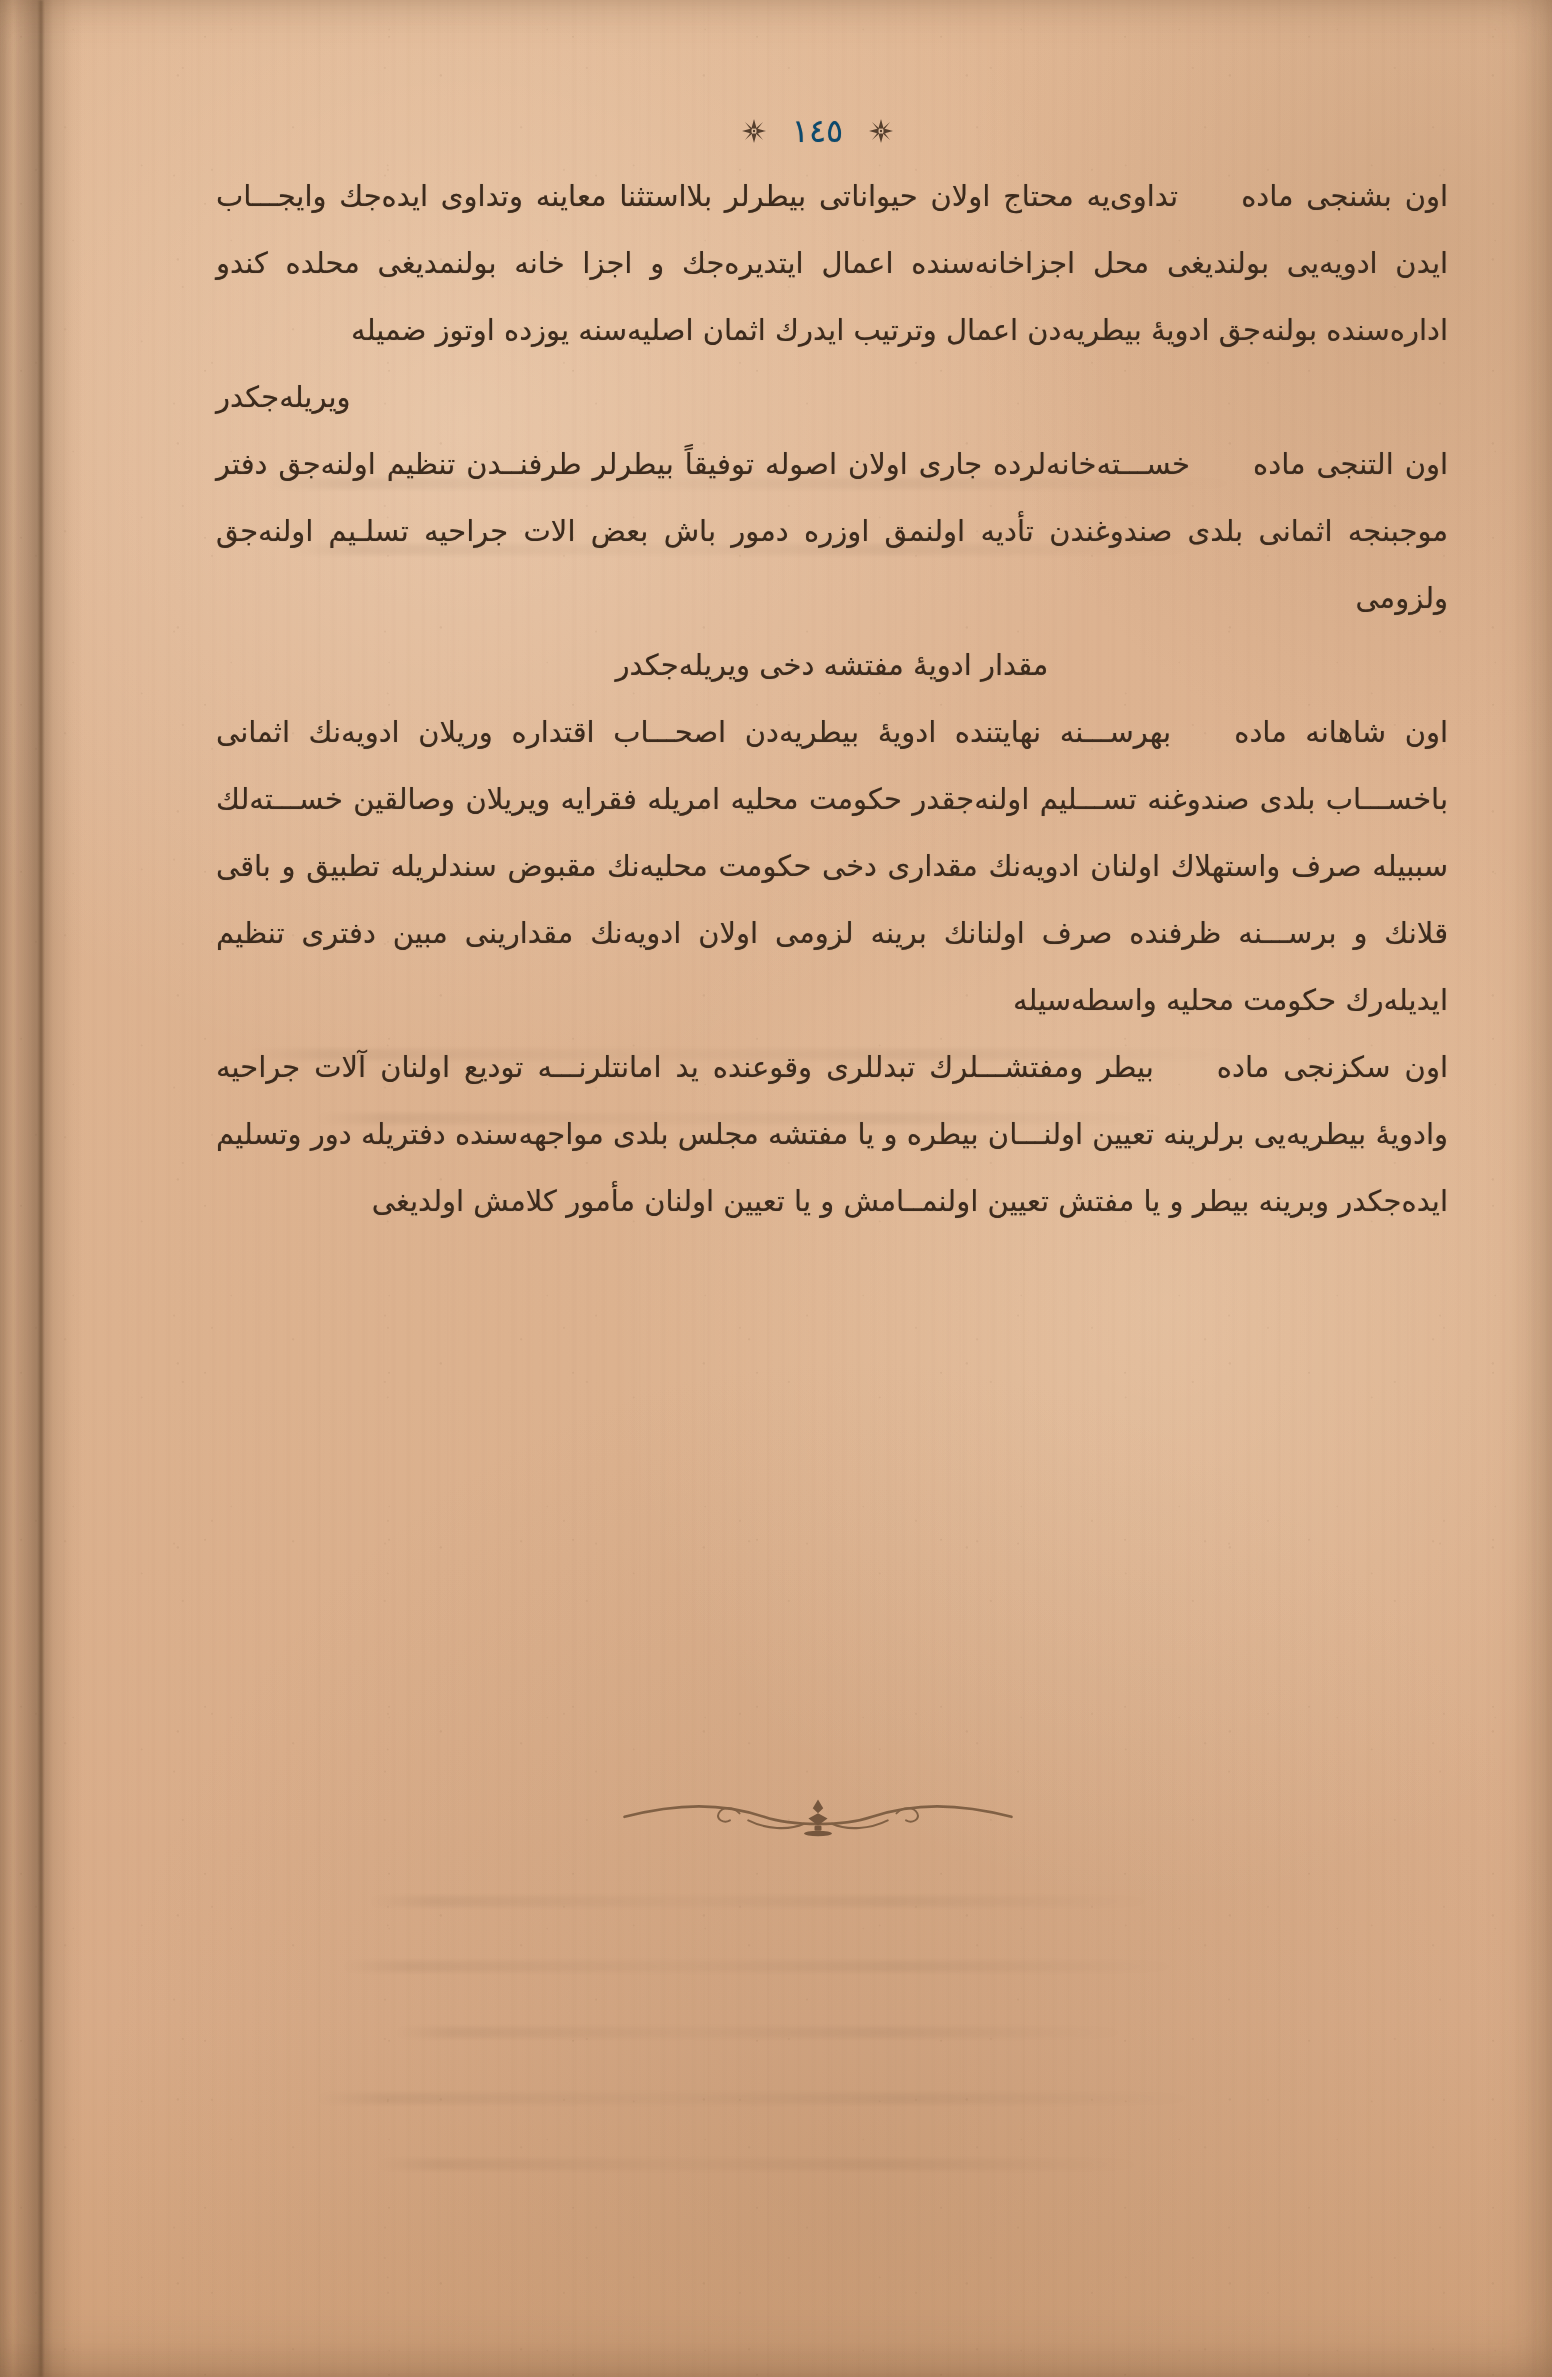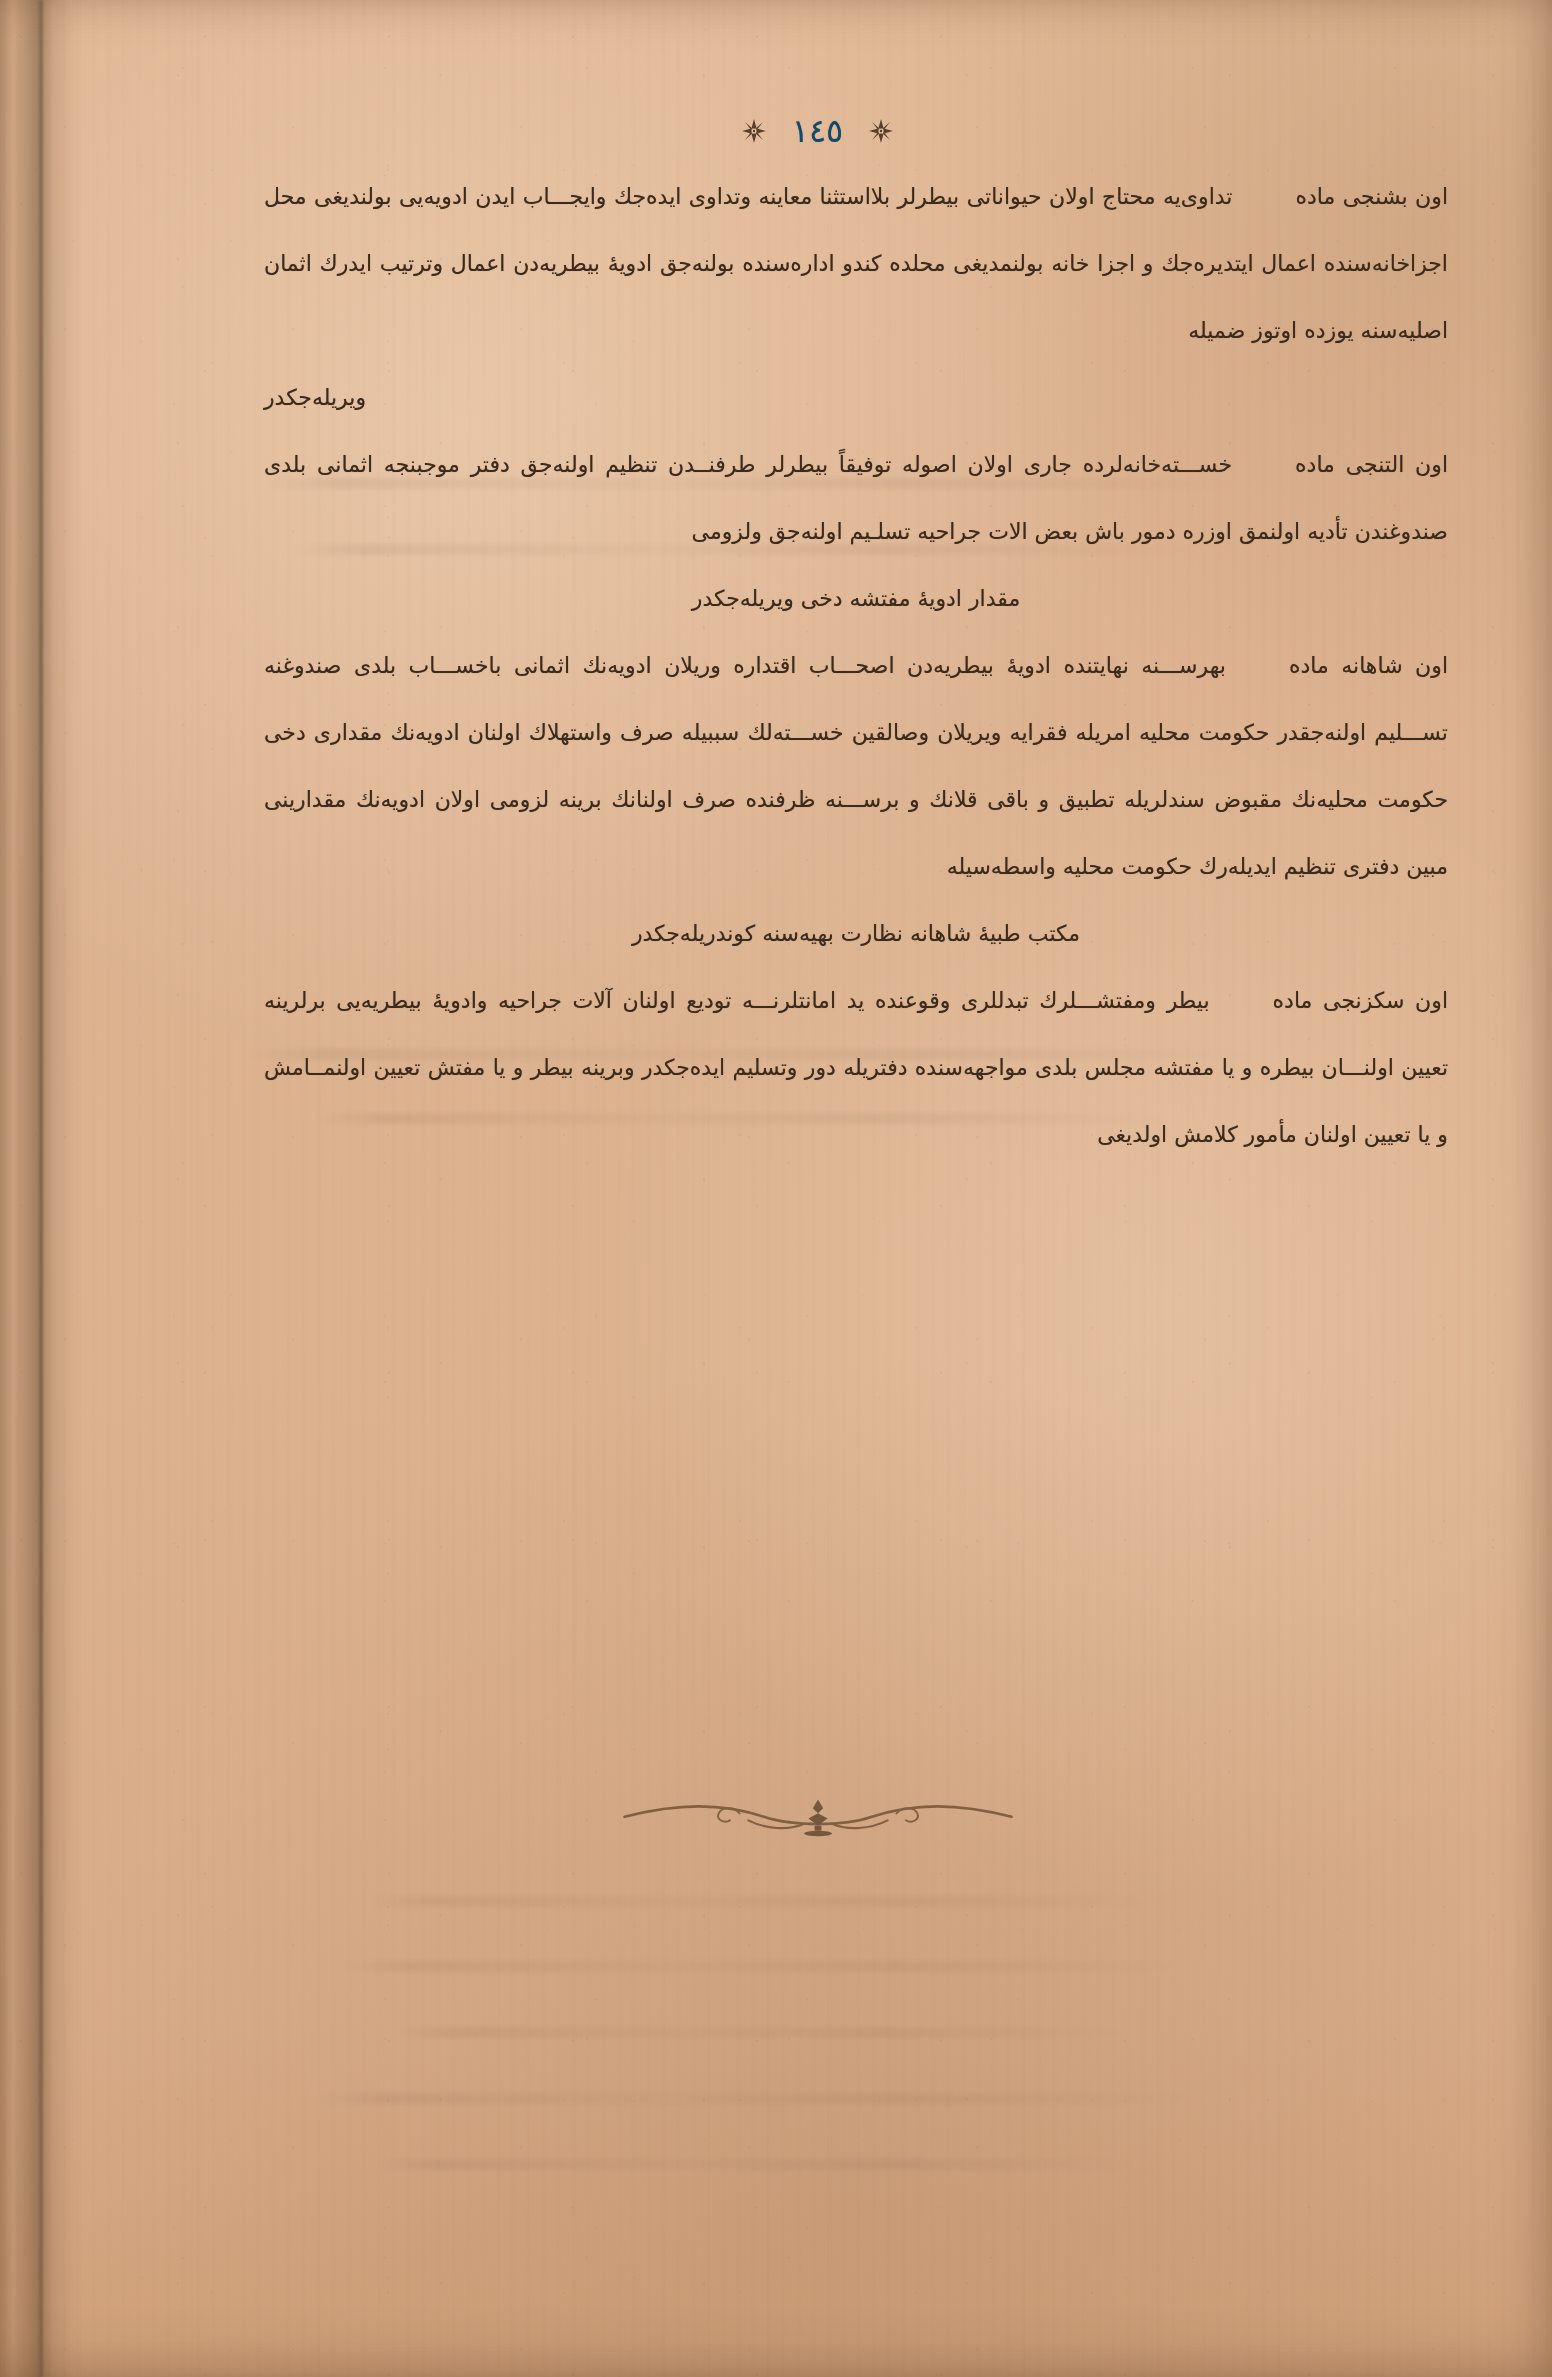--- a/index.html
+++ b/index.html
@@ -145,25 +145,24 @@
   
   .body-text {
     position: absolute;
     top: 163px;
     left: 133px;
     right: 104px;
     color: #3c2b1d;
     direction: rtl;
     text-align: justify;
     text-align-last: right;
-    font-size: 22px;
+    font-size: 29px;
     line-height: 67px;
     font-family: "DejaVu Sans", sans-serif;
     text-shadow: 0 0 0.7px rgba(60,43,29,0.55);
-    margin-left: 48px;
   }
   .article {
     margin: 0 0 0 0;
   }
   .article + .article { margin-top: 0; }
 
   .art-head {
     white-space: nowrap;
   }
   .art-gap {
@@ -294,21 +293,20 @@
         <span>اولنمق اوزره دمور باش بعض الات جراحیه تسلـیم اولنه‌جق ولزومی</span>
         <span class="tail-center">مقدار ادویهٔ مفتشه دخی ویریله‌جكدر</span>
       </p>
 
       <p class="article"><span class="art-head">اون شاهانه ماده</span><span class="art-gap"></span><span>بهرســـنه نهایتنده ادویهٔ بیطریه‌دن اصحـــاب اقتداره</span>
         <span>وریلان ادویه‌نك اثمانی باخســـاب بلدی صندوغنه تســـلیم اولنه‌جقدر</span>
         <span>حكومت محلیه امریله فقرایه ویریلان وصالقین خســـته‌لك سببیله صرف</span>
         <span>واستهلاك اولنان ادویه‌نك مقداری دخی حكومت محلیه‌نك مقبوض سندلریله</span>
         <span>تطبیق و باقی قلانك و برســـنه ظرفنده صرف اولنانك برینه لزومی اولان</span>
         <span>ادویه‌نك مقدارینی مبین دفتری تنظیم ایدیله‌رك حكومت محلیه واسطه‌سیله</span>
-        <span class="tail-center">مكتب طبیهٔ شاهانه نظارت بهیه‌سنه كوندریله‌جكدر</span>
       </p>
 
       <p class="article"><span class="art-head">اون سكزنجی ماده</span><span class="art-gap"></span><span>بیطر ومفتشـــلرك تبدللری وقوعنده ید امانتلرنـــه</span>
         <span>تودیع اولنان آلات جراحیه وادویهٔ بیطریه‌یی برلرینه تعیین اولنـــان بیطره</span>
         <span>و یا مفتشه مجلس بلدی مواجهه‌سنده دفتریله دور وتسلیم ایده‌جكدر وبرینه</span>
         <span>بیطر و یا مفتش تعیین اولنمــامش و یا تعیین اولنان مأمور كلامش اولدیغی</span>
       </p>
 
 
     </div>

